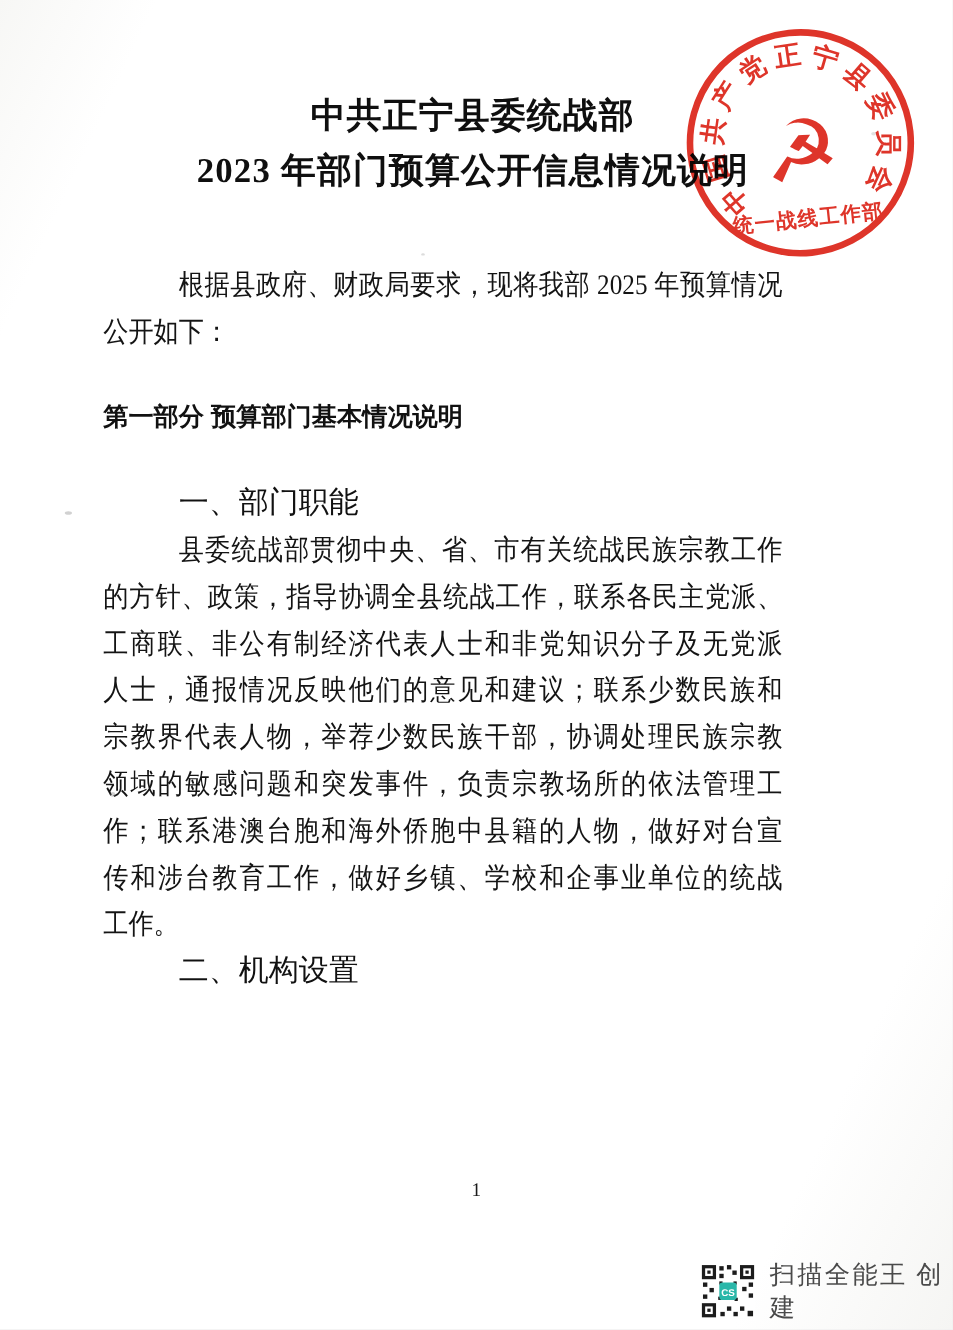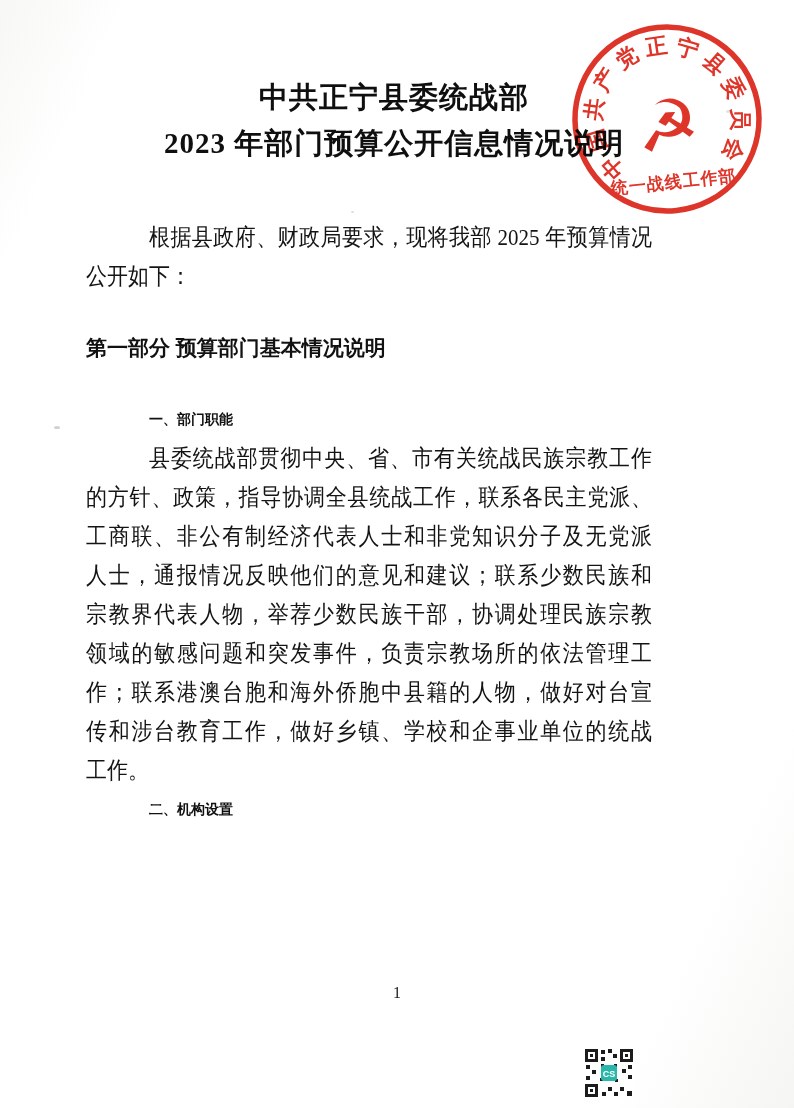--- a/index.html
+++ b/index.html
@@ -42,21 +42,21 @@
   }
   .line.short{text-align:left;text-align-last:left;}
   .line.indent{padding-left:63px;}
   .center-heading{
     height:39px;line-height:39px;margin-top:32px;
     text-align:left;font-size:21px;font-weight:bold;
     font-family:"Liberation Sans","DejaVu Sans",sans-serif;color:#111;
   }
   .sub-heading{
     height:39px;line-height:39px;padding-left:63px;
-    font-size:14px;font-weight:bold;
+    font-size:25px;font-weight:normal;
     font-family:"Liberation Sans","DejaVu Sans",sans-serif;color:#111;
   }
   .sub-heading.first{margin-top:33px;}
   
   .page-number{
     position:absolute;top:984px;left:0;width:794px;
     text-align:center;font-size:16px;color:#1a1a1a;
   }
   .watermark{
     position:absolute;left:584px;top:1048px;
@@ -157,19 +157,20 @@
         <rect x="43" y="43" width="5" height="5"></rect>
           <rect x="17" y="16" width="3" height="3"></rect>
         <rect x="30" y="16" width="3" height="3"></rect>
           <rect x="16" y="30" width="3" height="3"></rect>
         <rect x="31" y="31" width="3" height="3"></rect>
       </g>
 
       <rect x="17" y="17" width="16" height="16" rx="3" fill="#2ab7a9"></rect>
       <text x="25" y="29" font-size="9" font-family="Liberation Sans, sans-serif" font-weight="bold" fill="#ffffff" text-anchor="middle">CS</text>
     </svg>
+    <span class="watermark-text">扫描全能王 创建</span>
   </div>
 
   <div class="speck sp1"></div>
   <div class="speck sp2"></div>
   <div class="speck sp3"></div>
   <div class="speck sp4"></div>
 </div>
 
 </body></html>

